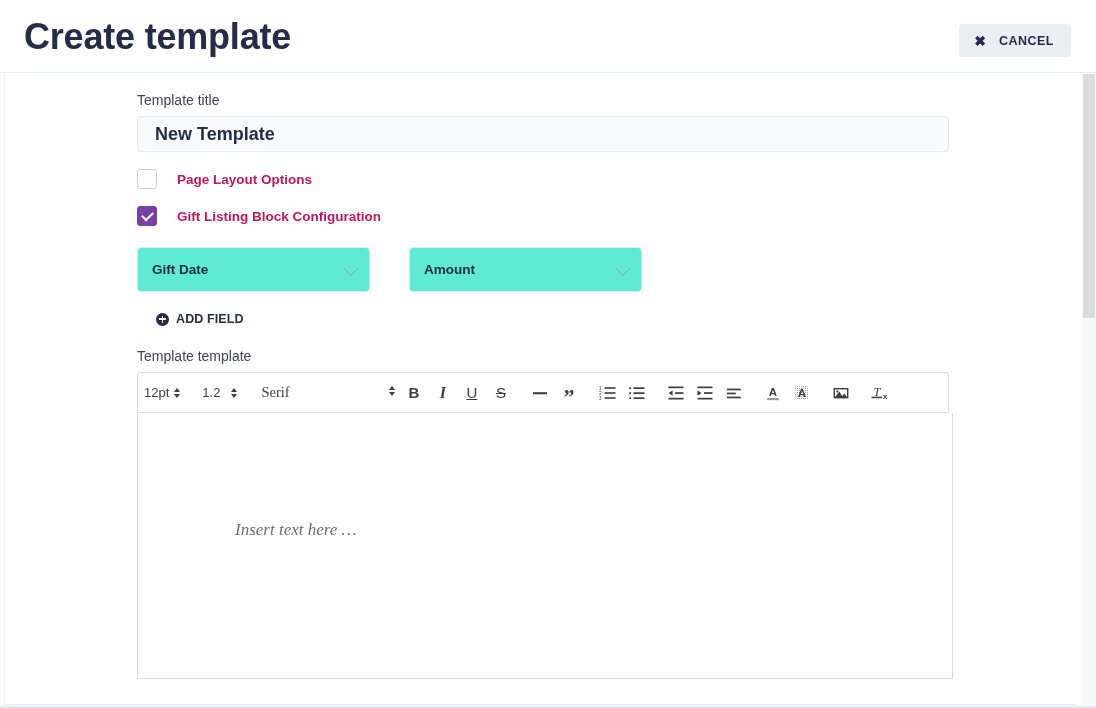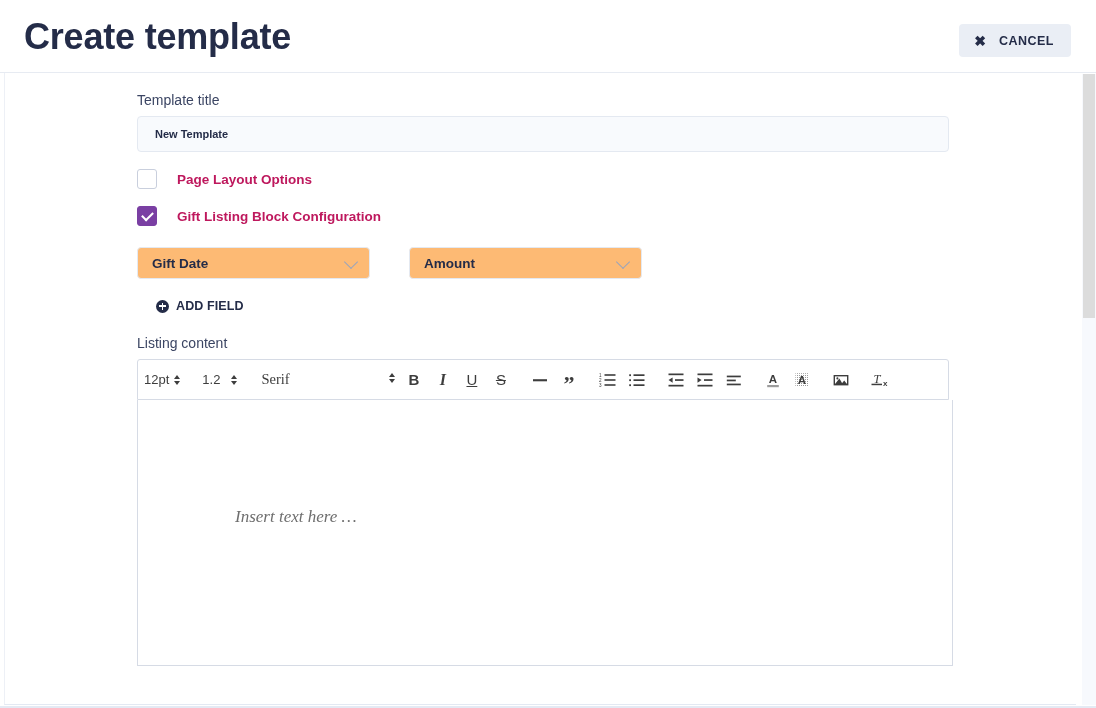--- a/index.html
+++ b/index.html
@@ -101,21 +101,21 @@
   .title-input {
     display: block;
     width: 812px;
     height: 36px;
     box-sizing: border-box;
     padding: 0 17px;
     background: #f8fafd;
     border: 1px solid #e4e9f1;
     border-radius: 4px;
     font-family: "Liberation Sans", sans-serif;
-    font-size: 11px;
+    font-size: 18px;
     font-weight: bold;
     color: #242c48;
     outline: none;
   }
 
   
   .checkbox-row {
     display: flex;
     align-items: center;
     gap: 11px;
@@ -158,23 +158,23 @@
 
   
   .select-row {
     display: flex;
     gap: 39px;
     margin-top: 21px;
   }
   .select {
     position: relative;
     width: 233px;
-    height: 32px;
-    box-sizing: border-box;
-    background: #fdba74;
+    height: 45px;
+    box-sizing: border-box;
+    background: #5eead4;
     border: 1px solid #e4e9f1;
     border-radius: 4px;
     display: flex;
     align-items: center;
     padding: 0 14px;
     cursor: pointer;
   }
   .select-value {
     font-size: 13.5px;
     font-weight: bold;
@@ -397,21 +397,21 @@
           <span class="select-value">Amount</span>
           <span class="chev"></span>
         </div>
       </div>
 
       <div class="add-field">
         <span class="plus-circle"></span>
         <span class="add-field-label">ADD FIELD</span>
       </div>
 
-      <div class="field-label content-label">Listing content</div>
+      <div class="field-label content-label">Template template</div>
 
       <div class="editor-toolbar">
 
         <div class="tb-item tb-stepper">
           <span class="val">12pt</span>
           <span class="updown">
               <i class="up"></i>
               <i class="down"></i>
             </span>
         </div>

